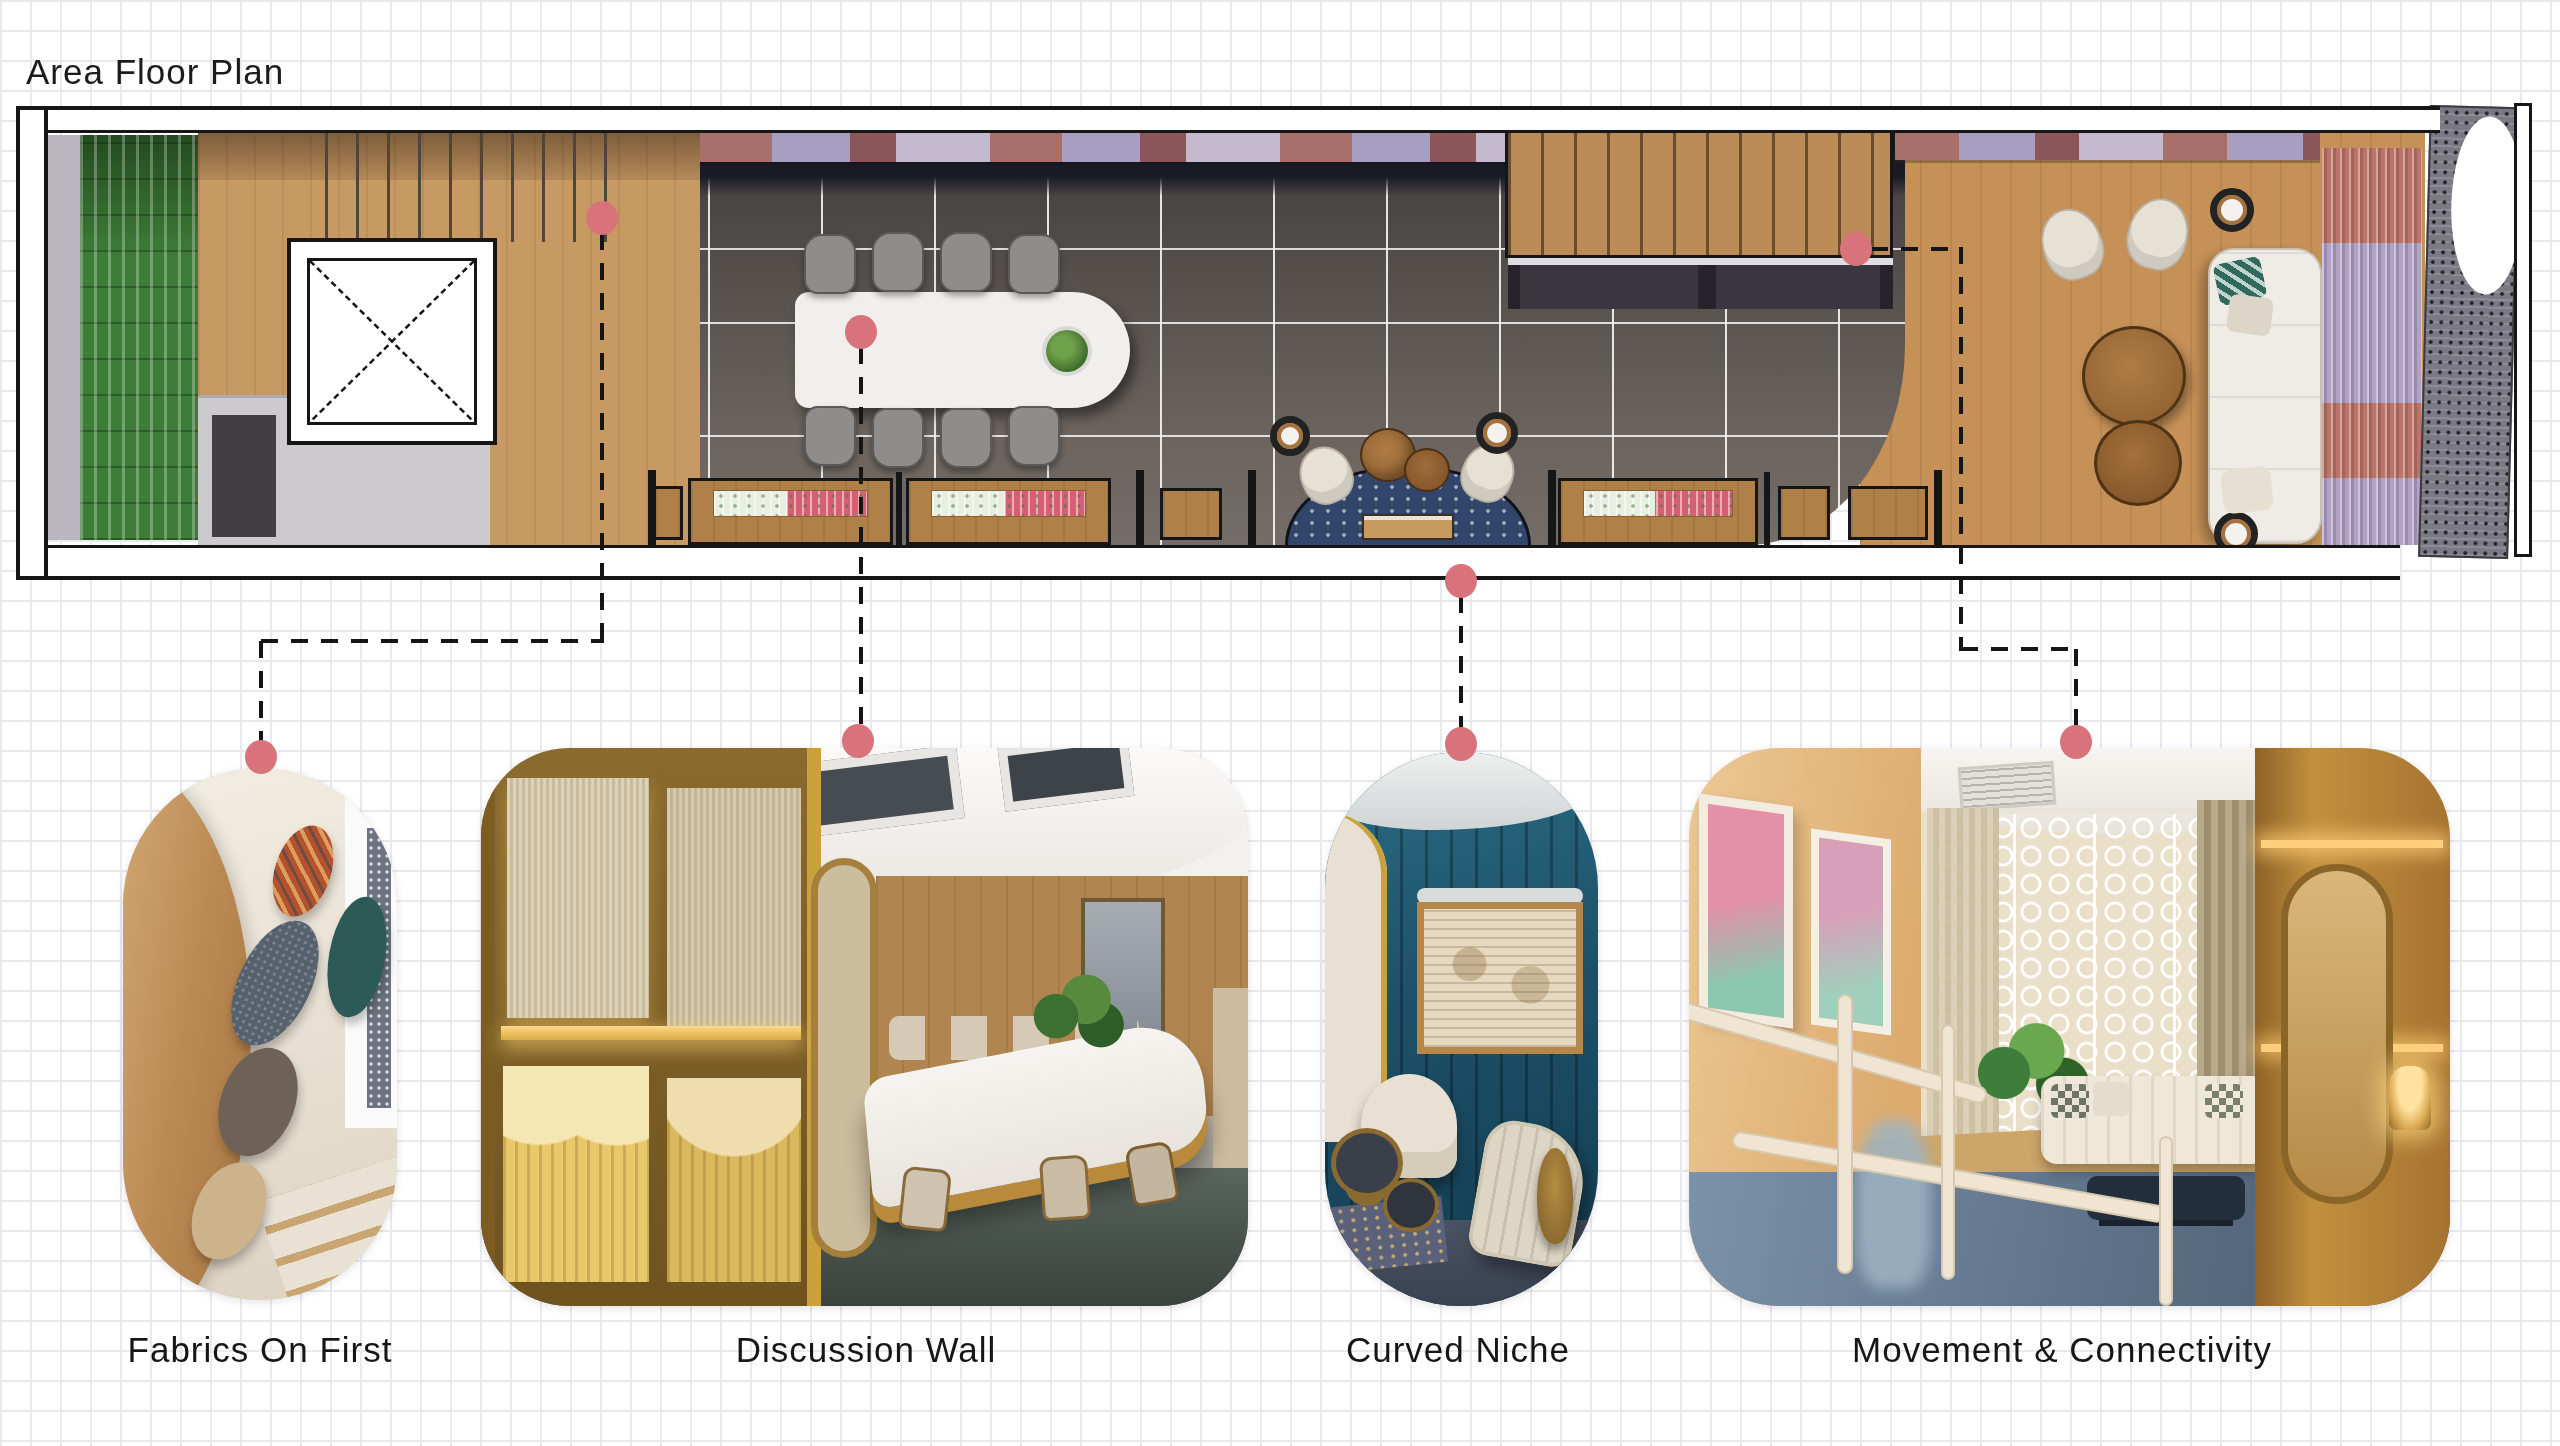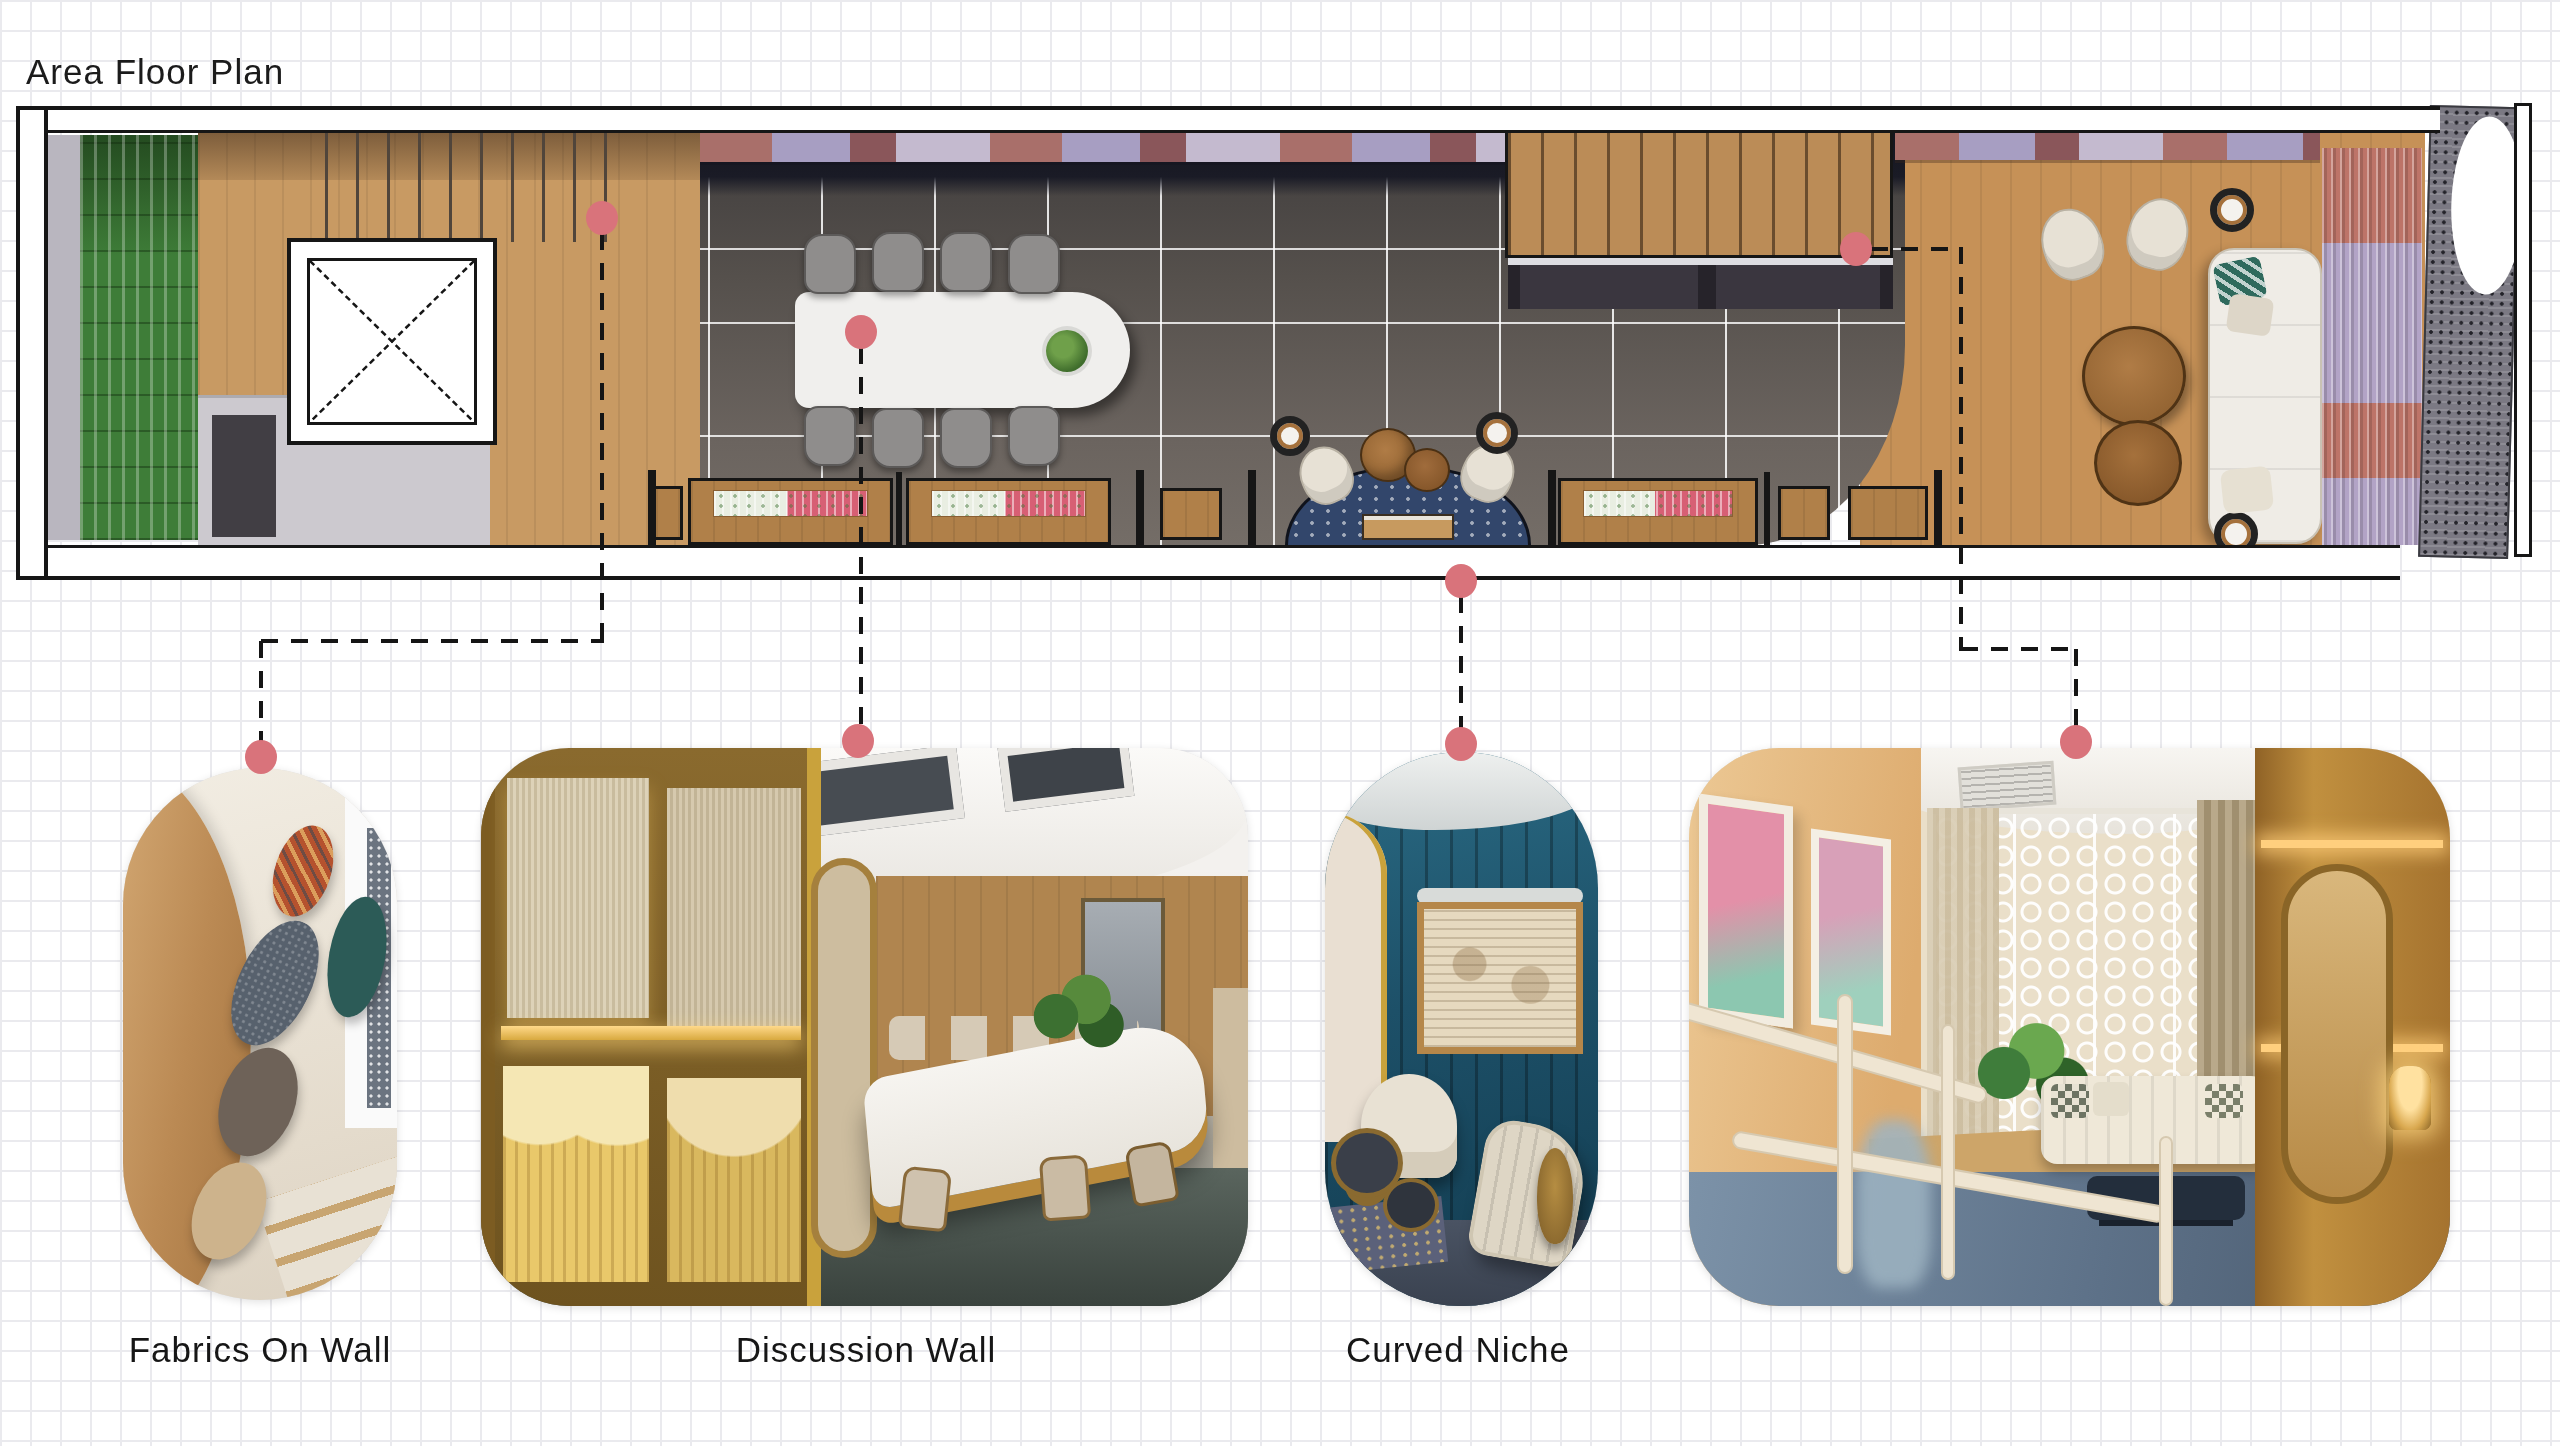--- a/index.html
+++ b/index.html
@@ -373,17 +373,18 @@
 
     <div class="rail" style="left:-16px;top:296px;width:320px;height:18px;transform:rotate(16deg);"></div>
     <div class="rail" style="left:40px;top:420px;width:440px;height:18px;transform:rotate(10deg);"></div>
     <div class="rail" style="left:148px;top:246px;width:16px;height:280px;"></div>
     <div class="rail" style="left:252px;top:276px;width:14px;height:256px;"></div>
     <div class="rail" style="left:470px;top:388px;width:14px;height:170px;"></div>
     <div class="abs" style="left:168px;top:372px;width:74px;height:168px;
          background:#9eb4c2;border-radius:40% 40% 30% 30%;filter:blur(7px);opacity:.85;"></div>
   </div>
 
-  <div class="caption" style="left:260px;top:1330px;">Fabrics On Wall</div>
+  <div class="caption" style="left:260px;top:1330px;">Fabrics On First</div>
   <div class="caption" style="left:866px;top:1330px;">Discussion Wall</div>
   <div class="caption" style="left:1458px;top:1330px;">Curved Niche</div>
+  <div class="caption" style="left:2062px;top:1330px;">Movement &amp; Connectivity</div>
 
 </div>
 
 </body></html>

